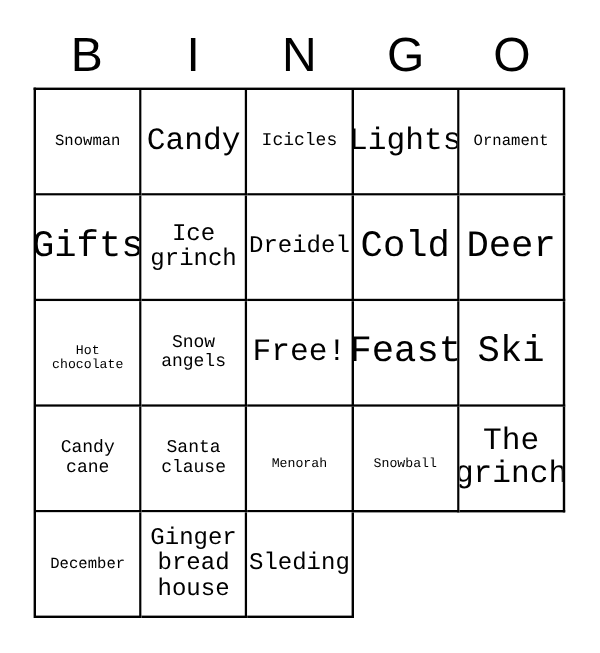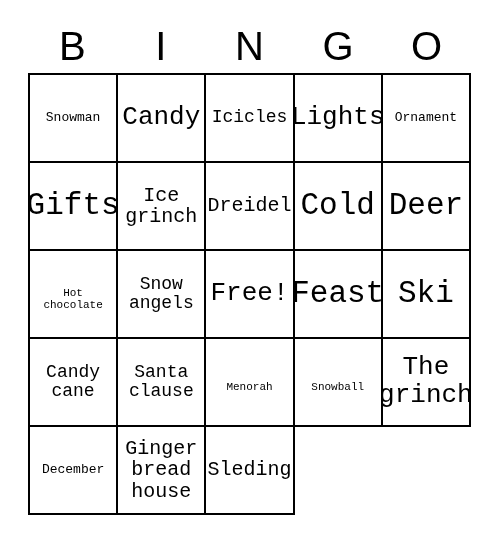--- a/index.html
+++ b/index.html
@@ -73,21 +73,21 @@
   .cell-text {
     display: block;
     line-height: 1.07;
     white-space: pre-line;
     color: #000000;
   }
   
   .sz-xs  .cell-text { font-size: 13px; }
   .sz-s   .cell-text { font-size: 11px; margin-top: 12px; }
   .sz-m   .cell-text { font-size: 20px; }
-  .sz-l   .cell-text { font-size: 18px; }
+  .sz-l   .cell-text { font-size: 15px; }
   .sz-xl  .cell-text { font-size: 26px; }
   .sz-xxl .cell-text { font-size: 31px; text-align: right; }
 </style>
 </head>
 <body>
 
 <div id="card">
 
   <div id="header-row">
     <div class="header-letter">B</div>

